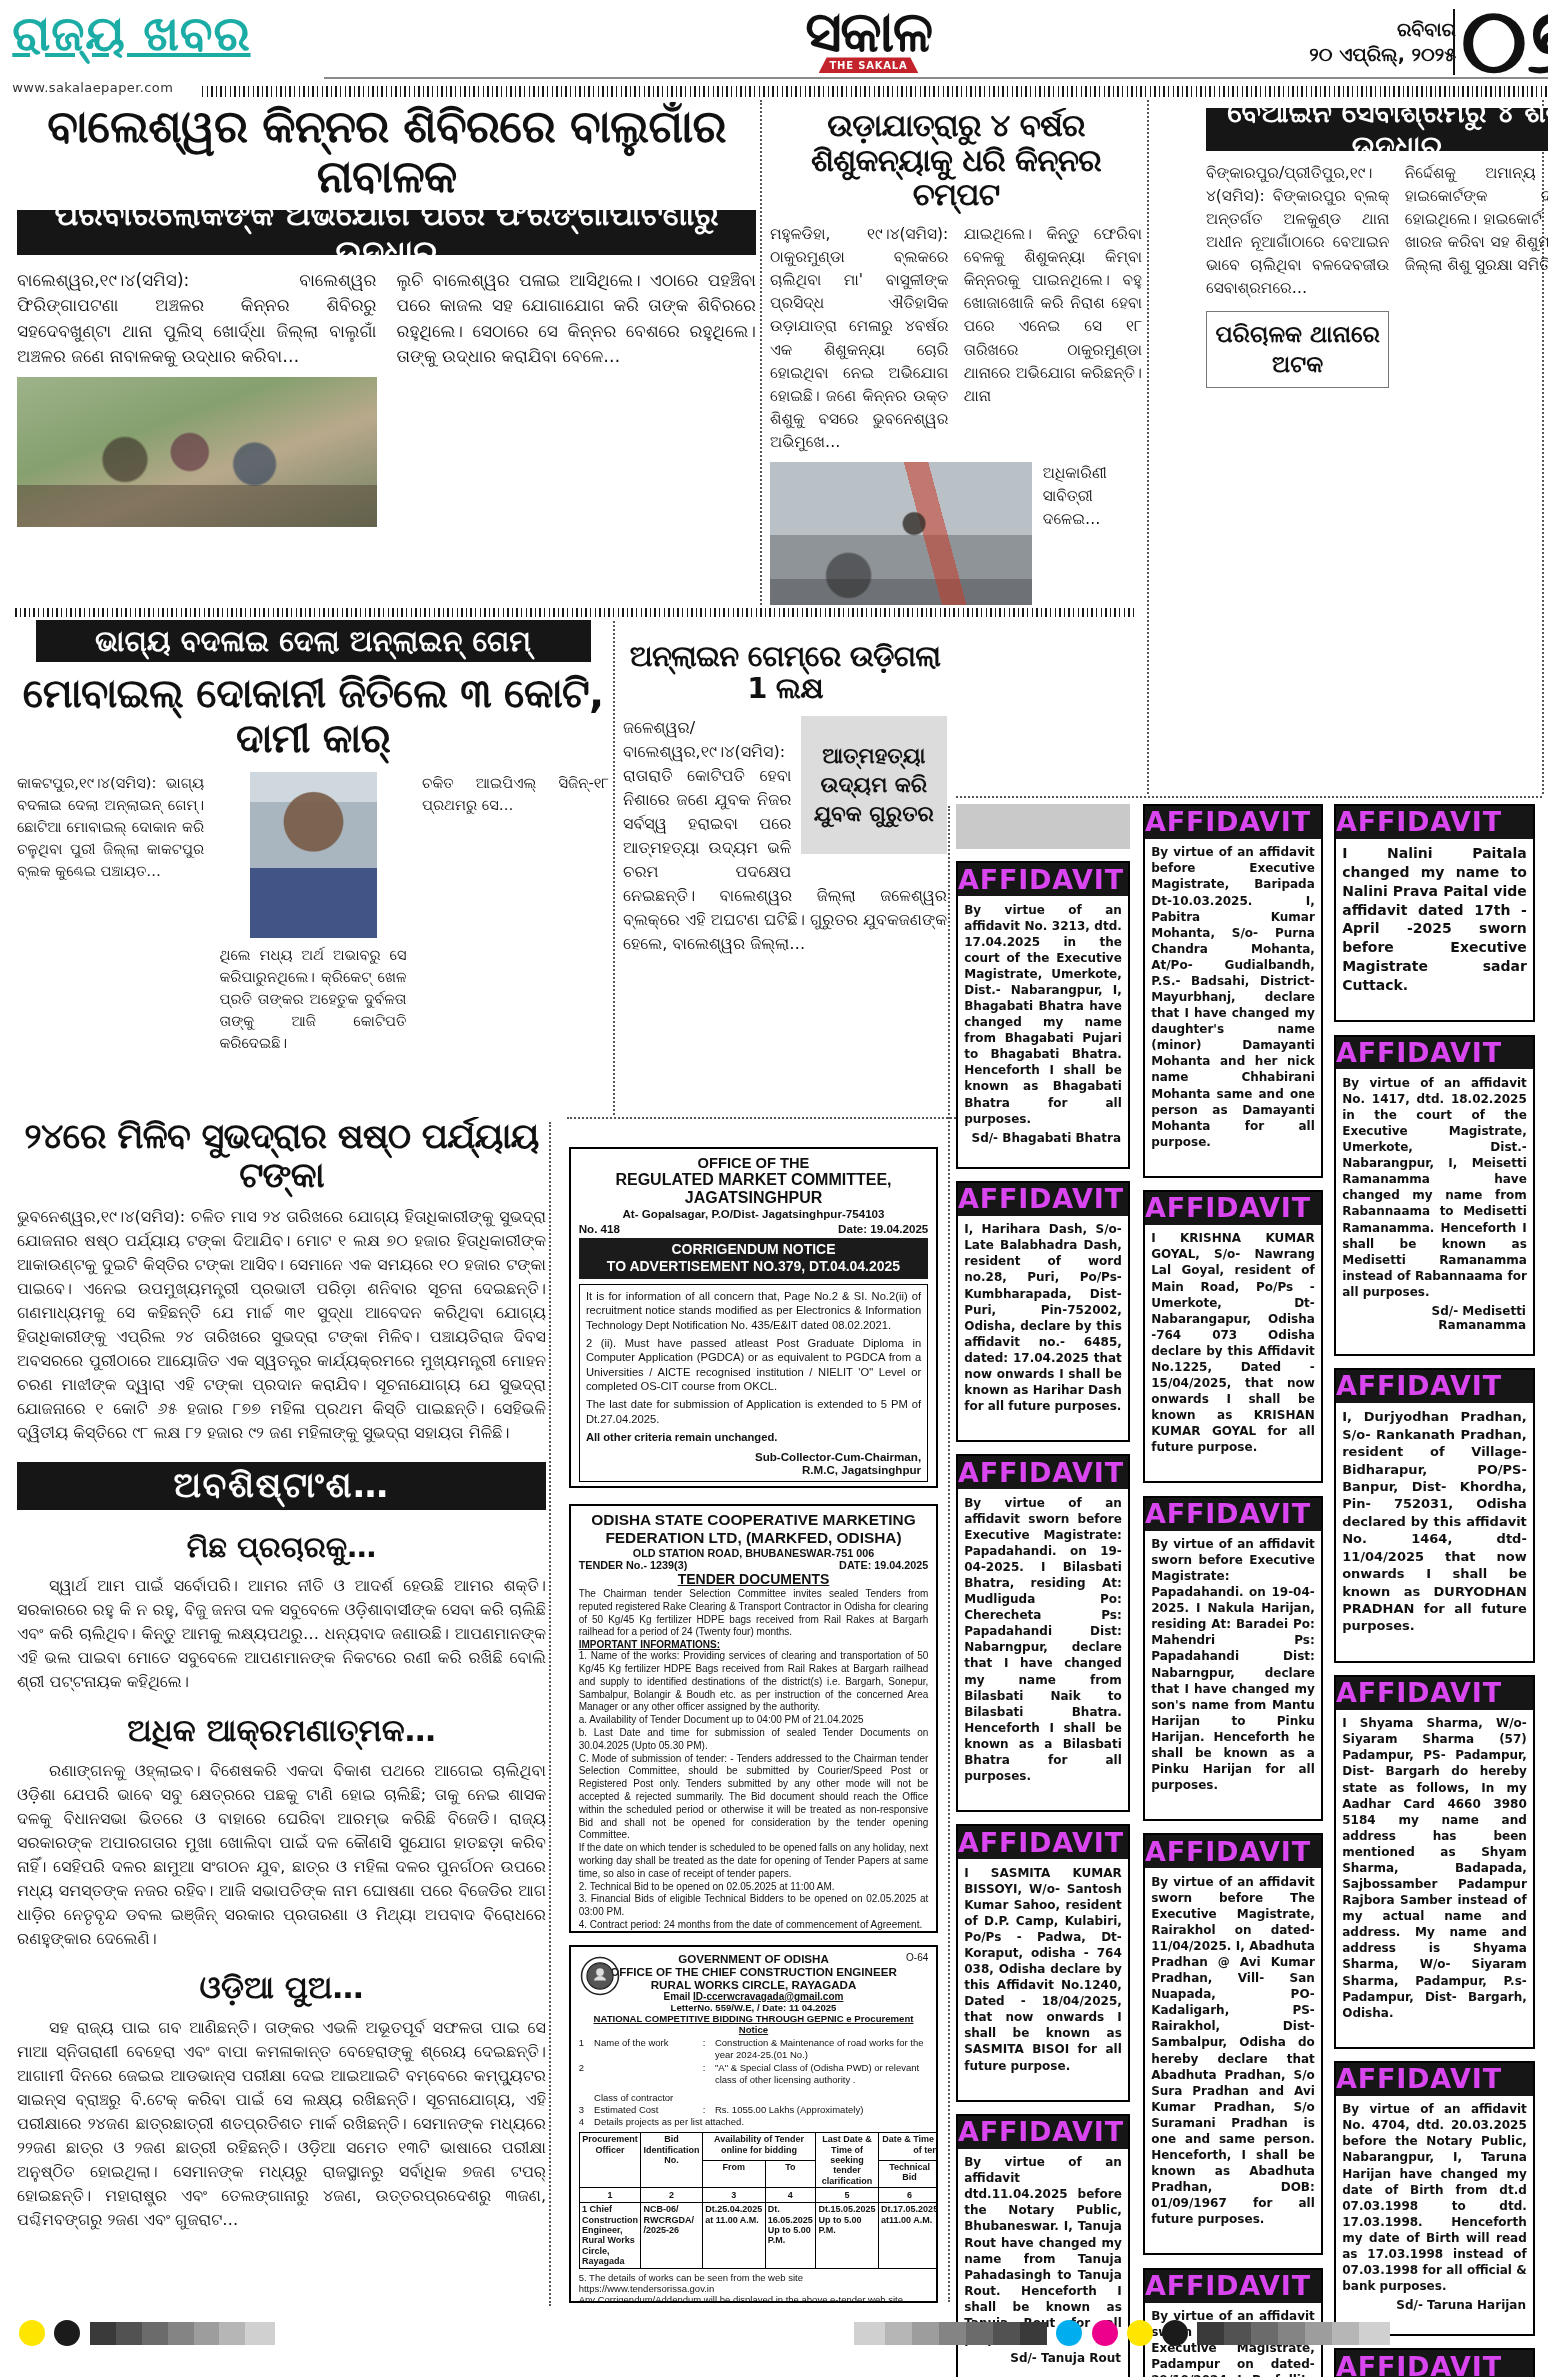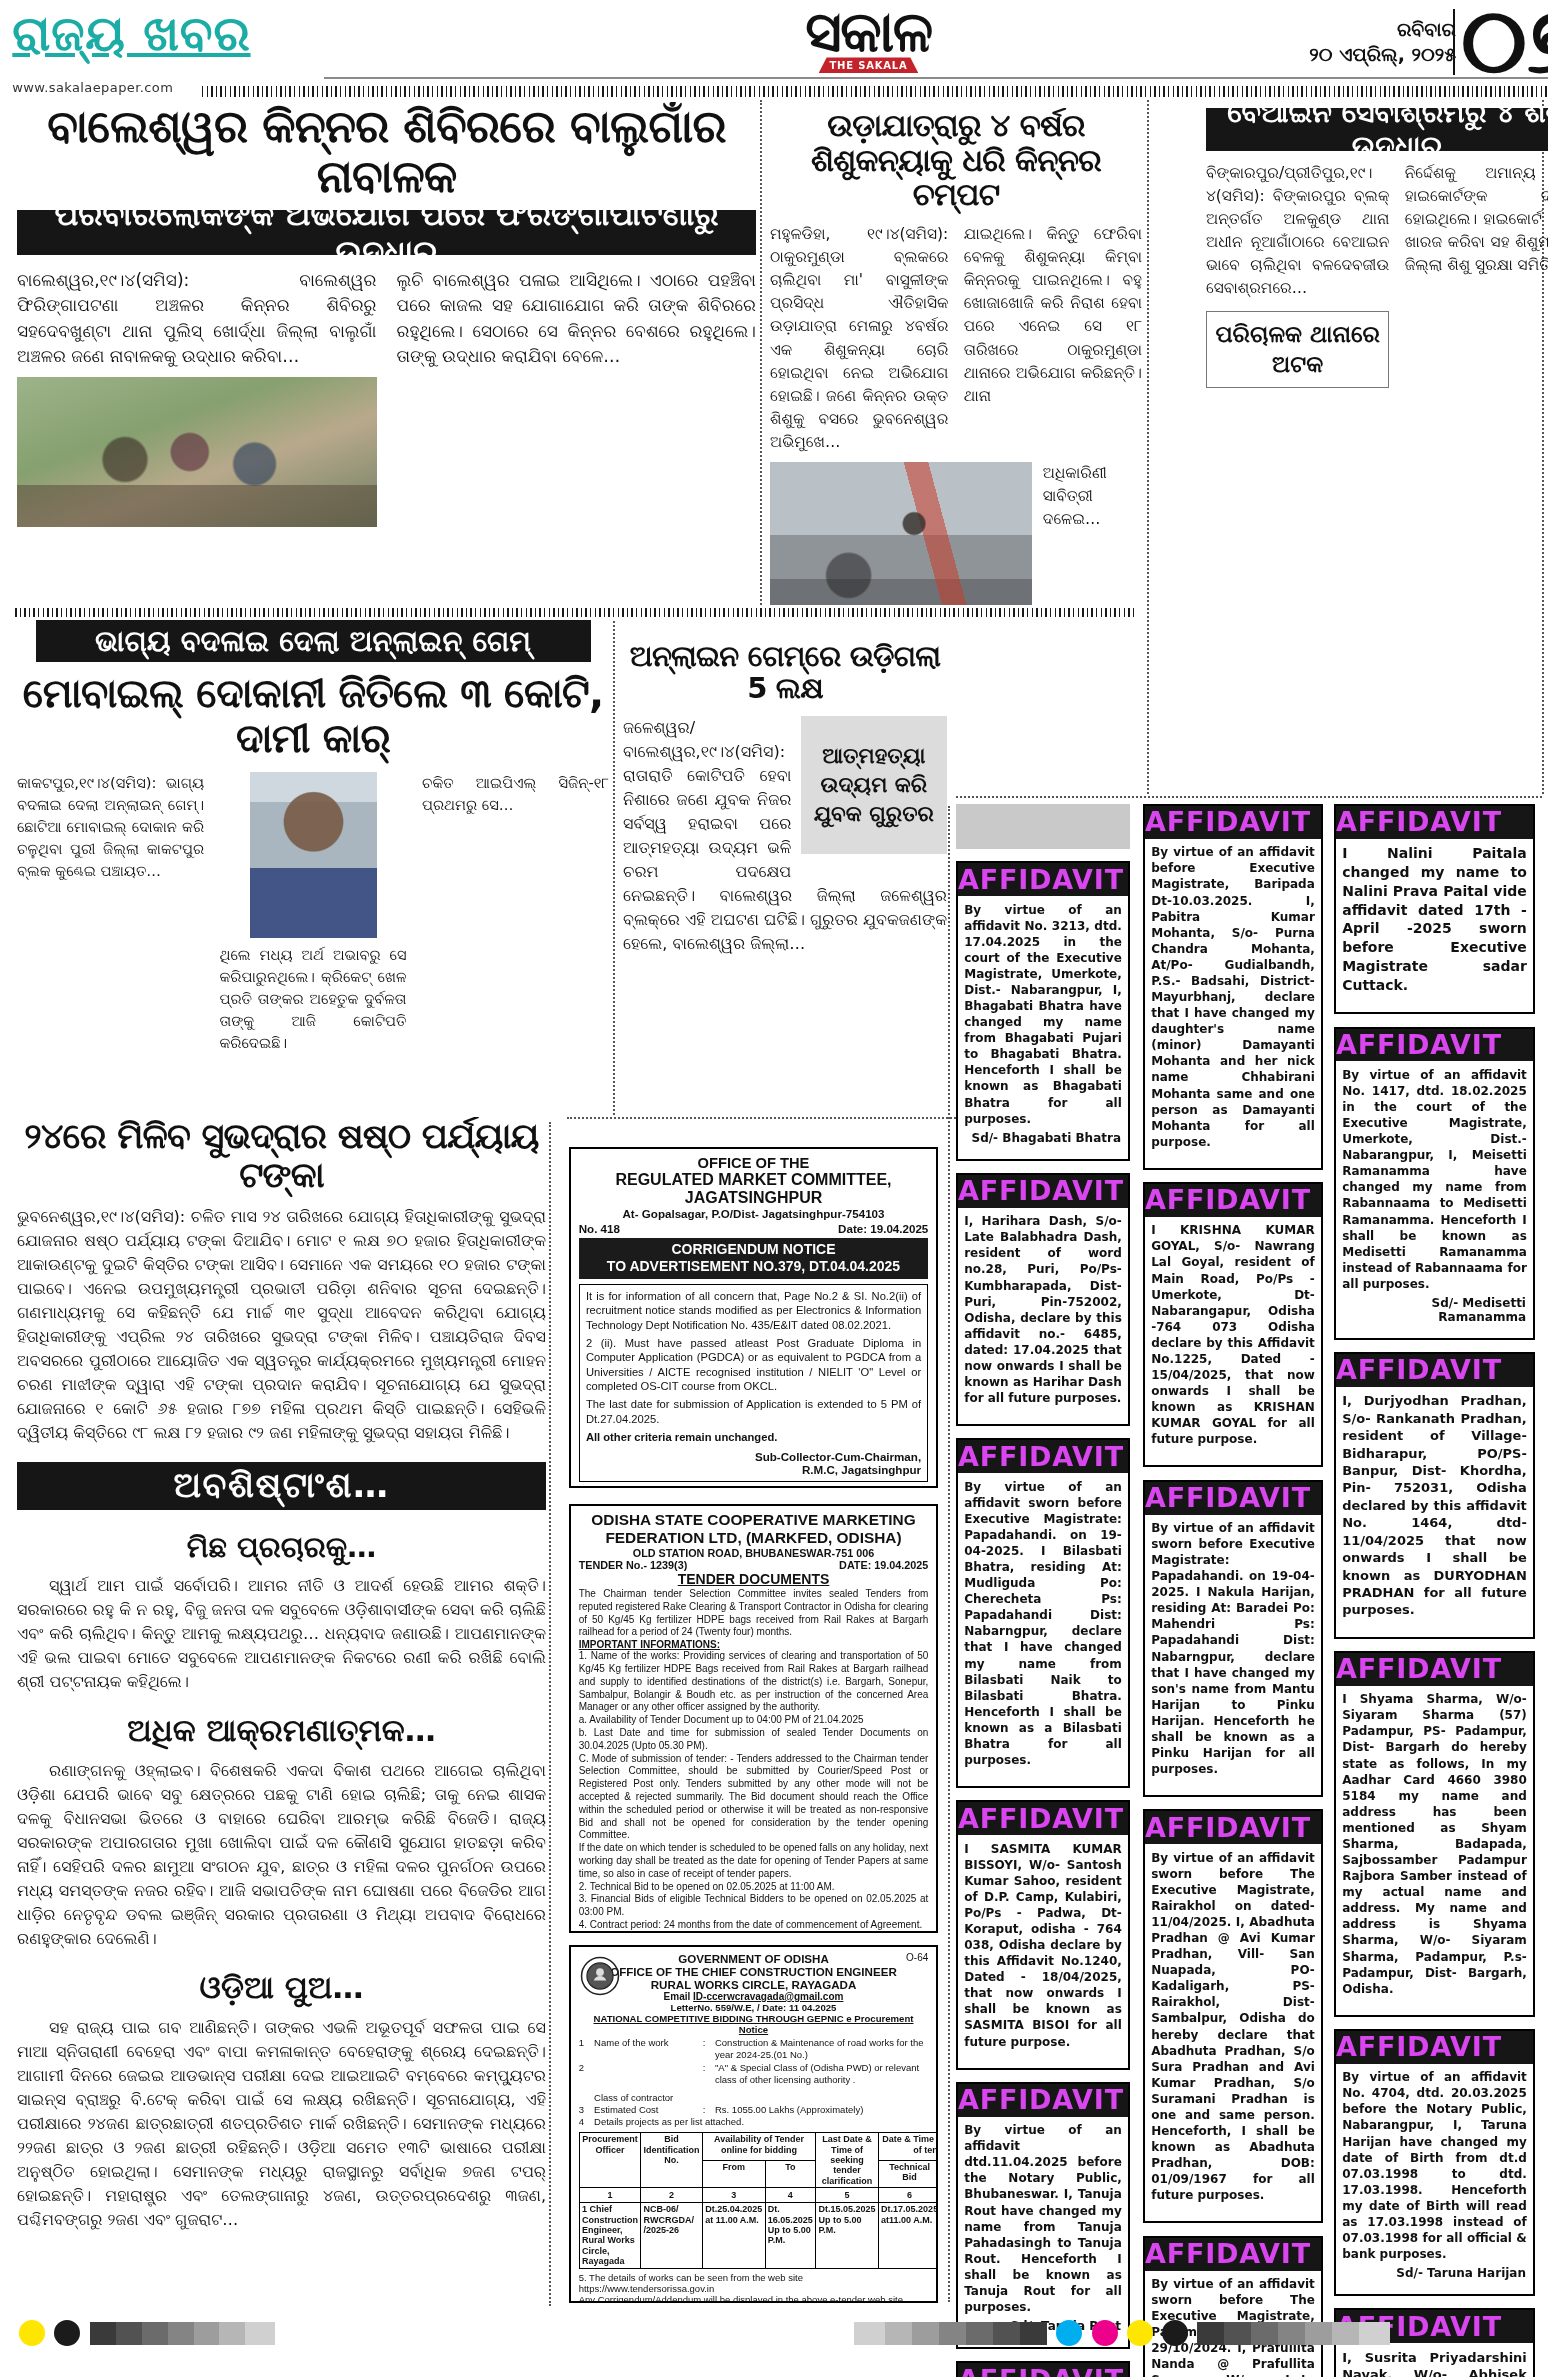--- a/index.html
+++ b/index.html
@@ -55,21 +55,21 @@
   .signr{text-align:right;font-weight:800;}
   .u{text-decoration:underline;}
   table.cce{border-collapse:collapse;width:100%;font-size:9px;line-height:1.15;}
   table.cce th,table.cce td{border:1.2px solid #000;padding:1.5px 2.3px;text-align:center;vertical-align:top;font-weight:700;}
   table.cce td.d{font-weight:600;text-align:left;}
   
   .affcol{display:flex;flex-direction:column;gap:12.3px;}
   .affbox{border:2.3px solid #000;background:#fff;}
   .affhead{background:#161616;color:#d946ef;font-weight:800;text-align:left;font-size:27px;letter-spacing:0.8px;padding:2.3px 0;line-height:1.05;}
   .affbody{padding:5.4px 6.2px 3.9px;font-size:12px;font-weight:600;text-align:justify;line-height:1.34;}
-  .affsign{text-align:right;font-weight:800;font-size:12px;padding:0 7px 14px;}
+  .affsign{text-align:right;font-weight:800;font-size:12px;padding:0 7px 22px;}
   .graystrip{background:#c9c9c9;}
   
   .dot{width:26px;height:26px;border-radius:50%;display:inline-block;}
   .gsbar{height:23px;display:inline-block;background:linear-gradient(90deg,#3a3a3a 0 14%,#525252 14% 28%,#6b6b6b 28% 42%,#848484 42% 56%,#9d9d9d 56% 70%,#b6b6b6 70% 84%,#d0d0d0 84% 100%);}
   .gsbar.rev{background:linear-gradient(270deg,#3a3a3a 0 14%,#525252 14% 28%,#6b6b6b 28% 42%,#848484 42% 56%,#9d9d9d 56% 70%,#b6b6b6 70% 84%,#d0d0d0 84% 100%);}
   .marks{display:flex;align-items:center;gap:9.3px;}
 </style>
 </head>
 <body>
 
@@ -146,21 +146,21 @@
       <div class="body-t" style="flex:1;font-size:14.7px;">କାକଟପୁର,୧୯।୪(ସମିସ): ଭାଗ୍ୟ ବଦଳାଇ ଦେଲା ଅନ୍‌ଲାଇନ୍ ଗେମ୍। ଛୋଟିଆ ମୋବାଇଲ୍ ଦୋକାନ କରି ଚଳୁଥିବା ପୁରୀ ଜିଲ୍ଲା କାକଟପୁର ବ୍ଲକ କୁଣ୍ଢେଇ ପଞ୍ଚାୟତ…</div>
       <div style="flex:1;">
         <div class="portrait" style="width:127px;height:166px;margin:0 auto;"></div>
         <div class="body-t" style="font-size:14.7px;margin-top:6.2px;">ଥିଲେ ମଧ୍ୟ ଅର୍ଥ ଅଭାବରୁ ସେ କରିପାରୁନଥିଲେ। କ୍ରିକେଟ୍ ଖେଳ ପ୍ରତି ତାଙ୍କର ଅହେତୁକ ଦୁର୍ବଳତା ତାଙ୍କୁ ଆଜି କୋଟିପତି କରିଦେଇଛି।</div>
       </div>
       <div class="body-t" style="flex:1;font-size:14.7px;">ଚକିତ ଆଇପିଏଲ୍ ସିଜିନ୍-୧୮ ପ୍ରଥମରୁ ସେ…</div>
     </div>
   </div>
 
   <div class="abs" style="left:623px;top:640px;width:324px;height:463px;overflow:hidden;">
-    <div class="headline" style="font-size:29px;">ଅନ୍‌ଲାଇନ ଗେମ୍‌ରେ ଉଡ଼ିଗଲା 5 ଲକ୍ଷ</div>
+    <div class="headline" style="font-size:29px;">ଅନ୍‌ଲାଇନ ଗେମ୍‌ରେ ଉଡ଼ିଗଲା 1 ଲକ୍ଷ</div>
     <div style="margin-top:10.8px;">
       <div class="graybox" style="float:right;width:131px;height:123px;font-size:21.6px;line-height:1.35;margin:0 0 7.7px 9.3px;">ଆତ୍ମହତ୍ୟା ଉଦ୍ୟମ କରି ଯୁବକ ଗୁରୁତର</div>
       <div class="body-t" style="font-size:16px;">ଜଳେଶ୍ୱର/ବାଲେଶ୍ୱର,୧୯।୪(ସମିସ): ରାତାରାତି କୋଟିପତି ହେବା ନିଶାରେ ଜଣେ ଯୁବକ ନିଜର ସର୍ବସ୍ୱ ହରାଇବା ପରେ ଆତ୍ମହତ୍ୟା ଉଦ୍ୟମ ଭଳି ଚରମ ପଦକ୍ଷେପ ନେଇଛନ୍ତି। ବାଲେଶ୍ୱର ଜିଲ୍ଲା ଜଳେଶ୍ୱର ବ୍ଲକ୍‌ରେ ଏହି ଅଘଟଣ ଘଟିଛି। ଗୁରୁତର ଯୁବକଜଣଙ୍କ ହେଲେ, ବାଲେଶ୍ୱର ଜିଲ୍ଲା…</div>
     </div>
   </div>
 
   <div class="abs" style="left:17px;top:1117px;width:529px;height:1188px;overflow:hidden;">
     <div class="headline" style="font-size:35px;">୨୪ରେ ମିଳିବ ସୁଭଦ୍ରାର ଷଷ୍ଠ ପର୍ଯ୍ୟାୟ ଟଙ୍କା</div>
     <div class="body-t" style="font-size:16px;margin-top:9.3px;">ଭୁବନେଶ୍ୱର,୧୯।୪(ସମିସ): ଚଳିତ ମାସ ୨୪ ତାରିଖରେ ଯୋଗ୍ୟ ହିତାଧିକାରୀଙ୍କୁ ସୁଭଦ୍ରା ଯୋଜନାର ଷଷ୍ଠ ପର୍ଯ୍ୟାୟ ଟଙ୍କା ଦିଆଯିବ। ମୋଟ ୧ ଲକ୍ଷ ୭୦ ହଜାର ହିତାଧିକାରୀଙ୍କ ଆକାଉଣ୍ଟକୁ ଦୁଇଟି କିସ୍ତିର ଟଙ୍କା ଆସିବ। ସେମାନେ ଏକ ସମୟରେ ୧୦ ହଜାର ଟଙ୍କା ପାଇବେ। ଏନେଇ ଉପମୁଖ୍ୟମନ୍ତ୍ରୀ ପ୍ରଭାତୀ ପରିଡ଼ା ଶନିବାର ସୂଚନା ଦେଇଛନ୍ତି। ଗଣମାଧ୍ୟମକୁ ସେ କହିଛନ୍ତି ଯେ ମାର୍ଚ୍ଚ ୩୧ ସୁଦ୍ଧା ଆବେଦନ କରିଥିବା ଯୋଗ୍ୟ ହିତାଧିକାରୀଙ୍କୁ ଏପ୍ରିଲ ୨୪ ତାରିଖରେ ସୁଭଦ୍ରା ଟଙ୍କା ମିଳିବ। ପଞ୍ଚାୟତିରାଜ ଦିବସ ଅବସରରେ ପୁରୀଠାରେ ଆୟୋଜିତ ଏକ ସ୍ୱତନ୍ତ୍ର କାର୍ଯ୍ୟକ୍ରମରେ ମୁଖ୍ୟମନ୍ତ୍ରୀ ମୋହନ ଚରଣ ମାଝୀଙ୍କ ଦ୍ୱାରା ଏହି ଟଙ୍କା ପ୍ରଦାନ କରାଯିବ। ସୂଚନାଯୋଗ୍ୟ ଯେ ସୁଭଦ୍ରା ଯୋଜନାରେ ୧ କୋଟି ୬୫ ହଜାର ୮୭୭ ମହିଳା ପ୍ରଥମ କିସ୍ତି ପାଇଛନ୍ତି। ସେହିଭଳି ଦ୍ୱିତୀୟ କିସ୍ତିରେ ୯୮ ଲକ୍ଷ ୮୨ ହଜାର ୯୨ ଜଣ ମହିଳାଙ୍କୁ ସୁଭଦ୍ରା ସହାୟତା ମିଳିଛି।</div>
 

